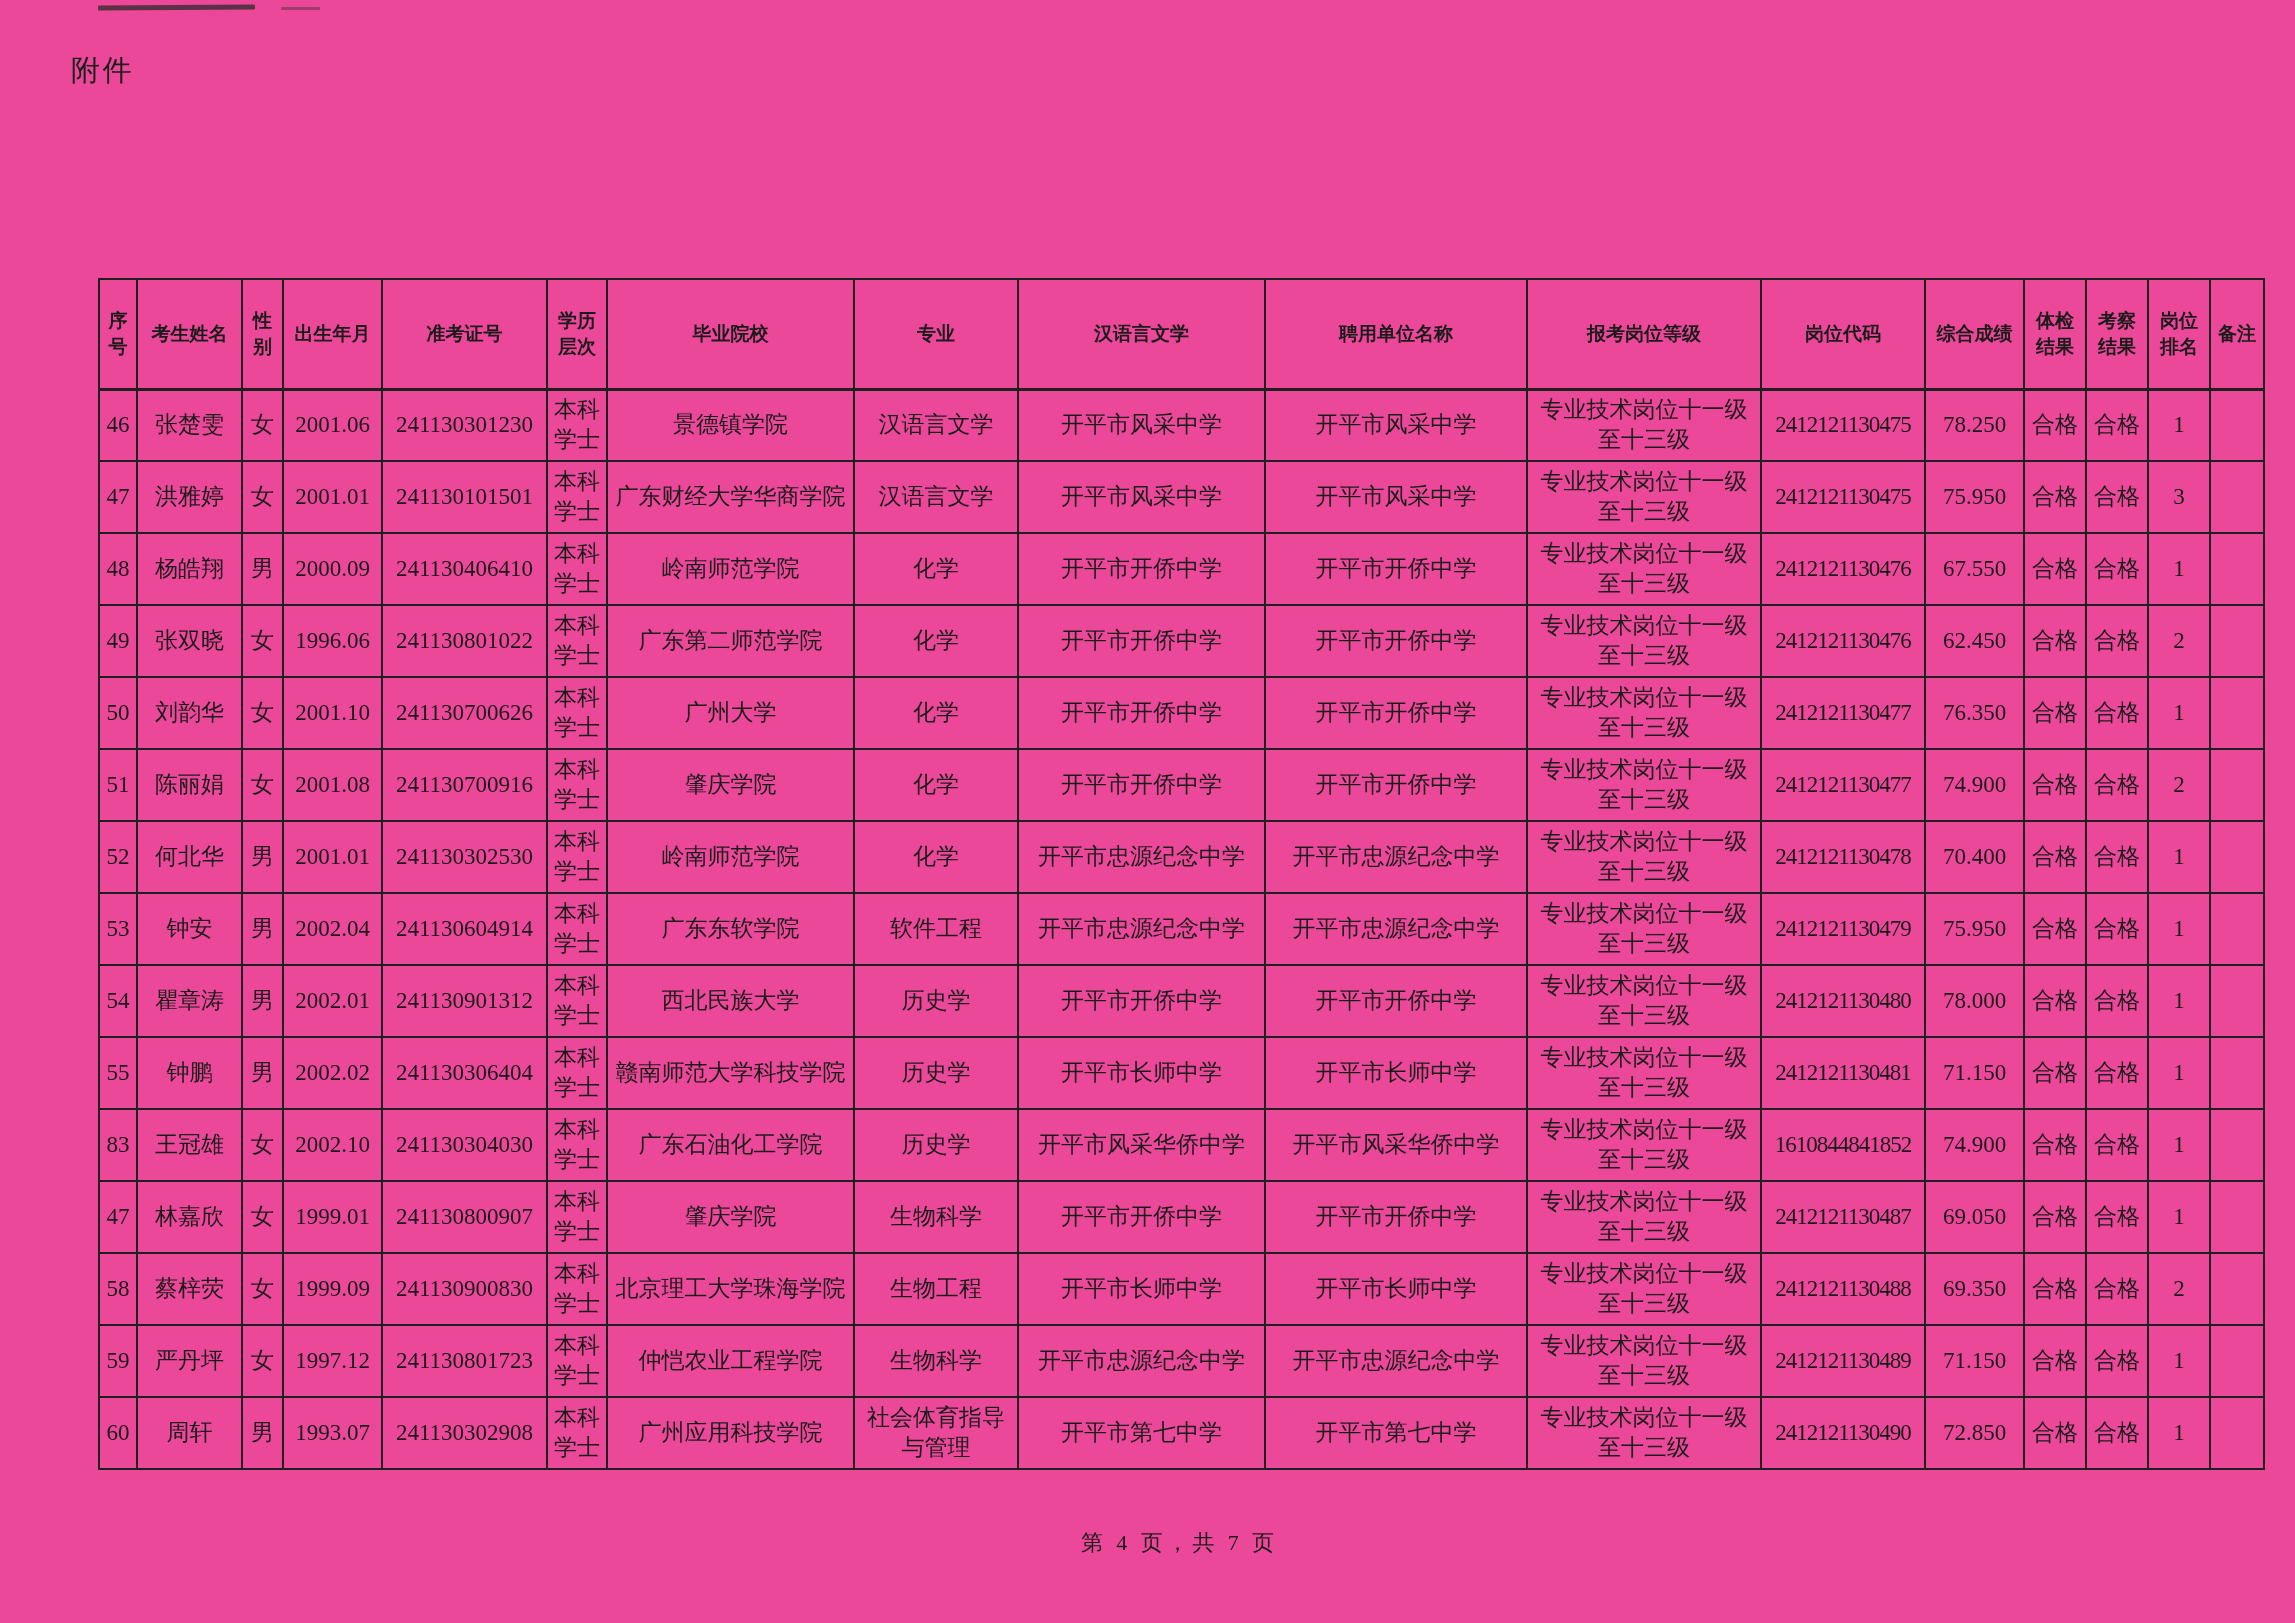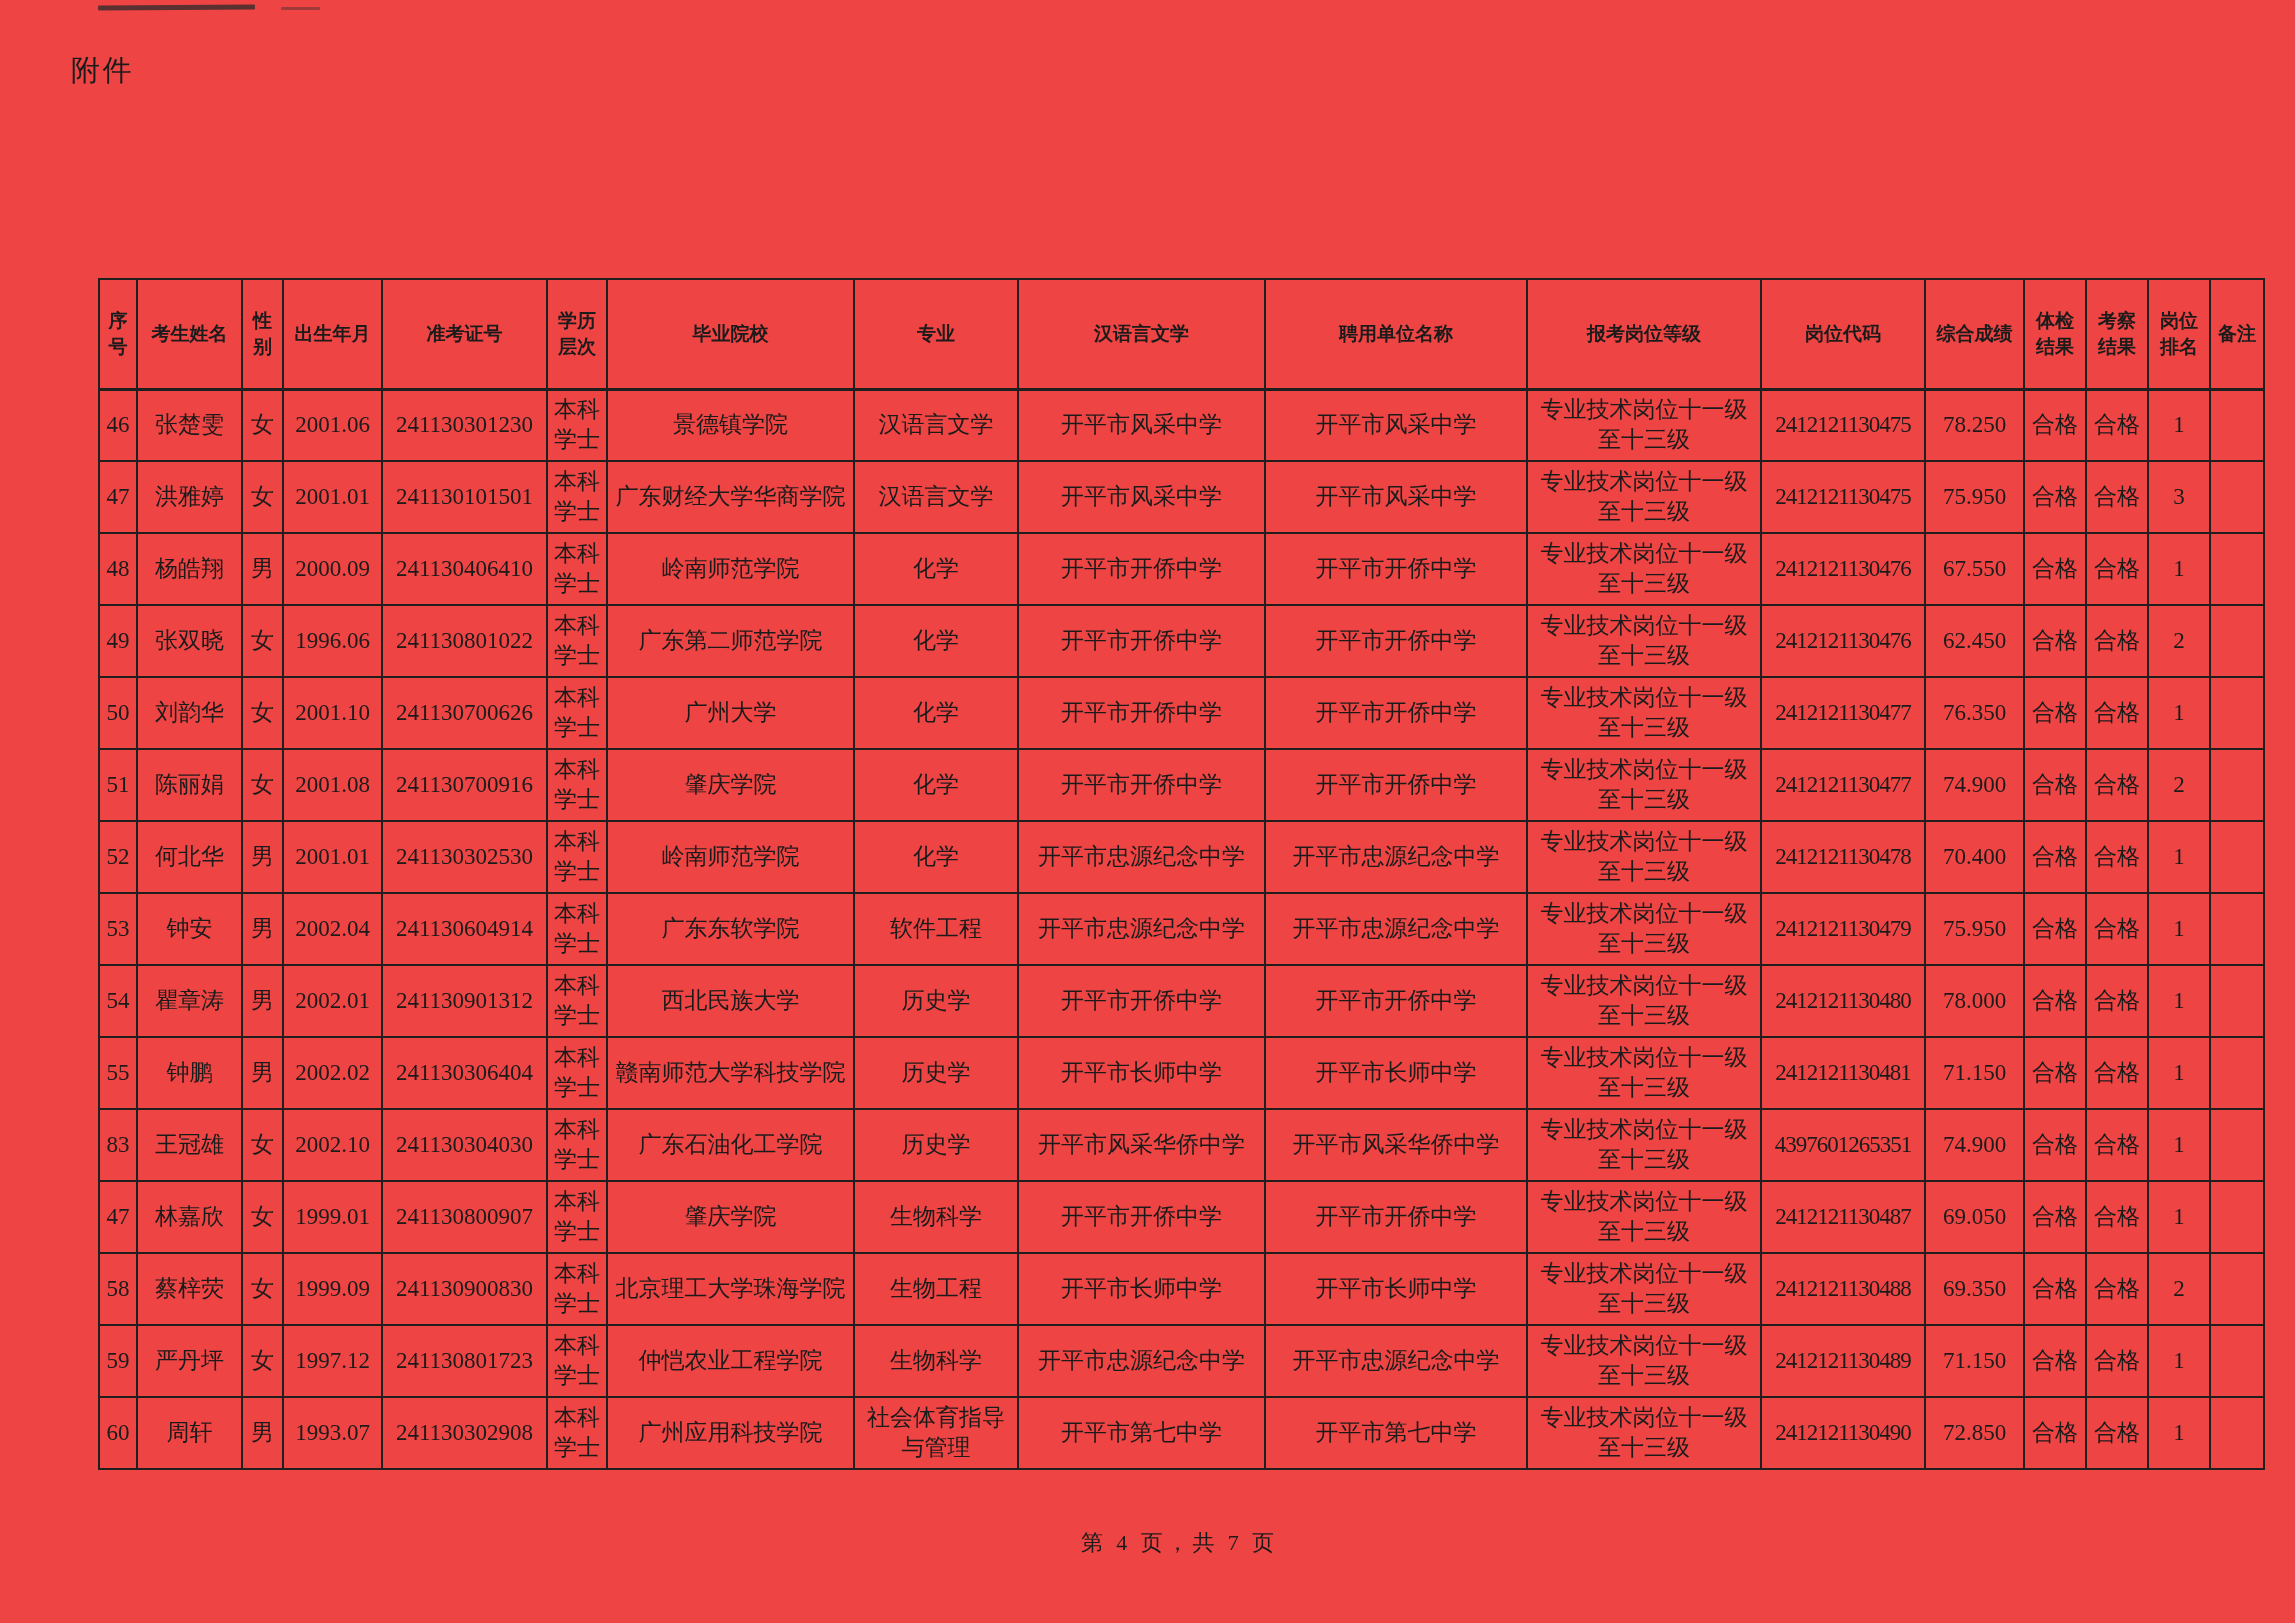--- a/index.html
+++ b/index.html
@@ -6,21 +6,21 @@
   body{
     width:2295px;height:1623px;
     background:#f6f6f3;
     font-family:"Liberation Serif","DejaVu Serif",serif;
     color:#1b1b1b;
     position:relative;
     overflow:hidden;
   }
   .page{
     position:absolute;inset:0;
-    background:#ef4444;
+    background:#ec4899;
   }
   .scan-artifact{
     position:absolute;background:#2a2a2a;border-radius:1.3px;opacity:.75;
   }
   .art1{left:98px;top:5.2px;width:157px;height:4.6px;transform:rotate(-.4deg);}
   .art2{left:281px;top:6.5px;width:39px;height:3.3px;opacity:.4;}
   .attachment{
     position:absolute;left:71px;top:51px;
     font-size:29px;letter-spacing:2.6px;
   }
@@ -310,21 +310,21 @@
           <td class="c-name">王冠雄</td>
           <td class="c-gender">女</td>
           <td class="c-birth-date">2002.10</td>
           <td class="c-exam-ticket-no">241130304030</td>
           <td class="c-education-level">本科学士</td>
           <td class="c-graduate-college">广东石油化工学院</td>
           <td class="c-major">历史学</td>
           <td class="c-recruiting-unit">开平市风采华侨中学</td>
           <td class="c-employing-unit">开平市风采华侨中学</td>
           <td class="c-post-level">专业技术岗位十一级至十三级</td>
-          <td class="c-code">4397601265351</td>
+          <td class="c-code">1610844841852</td>
           <td class="c-score">74.900</td>
           <td class="c-physical-exam-result">合格</td>
           <td class="c-inspection-result">合格</td>
           <td class="c-post-rank">1</td>
           <td class="c-remark"></td>
         </tr>
         <tr class="data-row">
           <td class="c-index">47</td>
           <td class="c-name">林嘉欣</td>
           <td class="c-gender">女</td>

